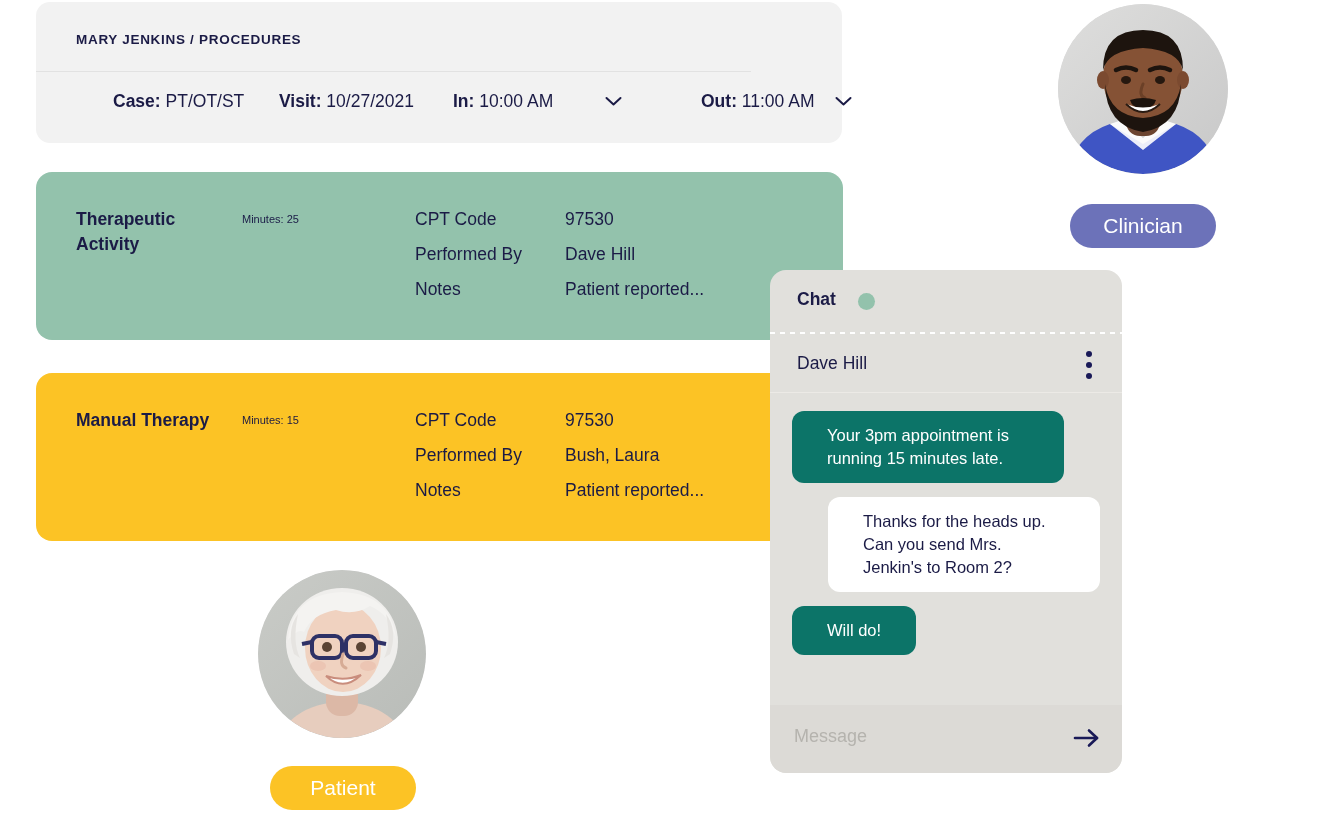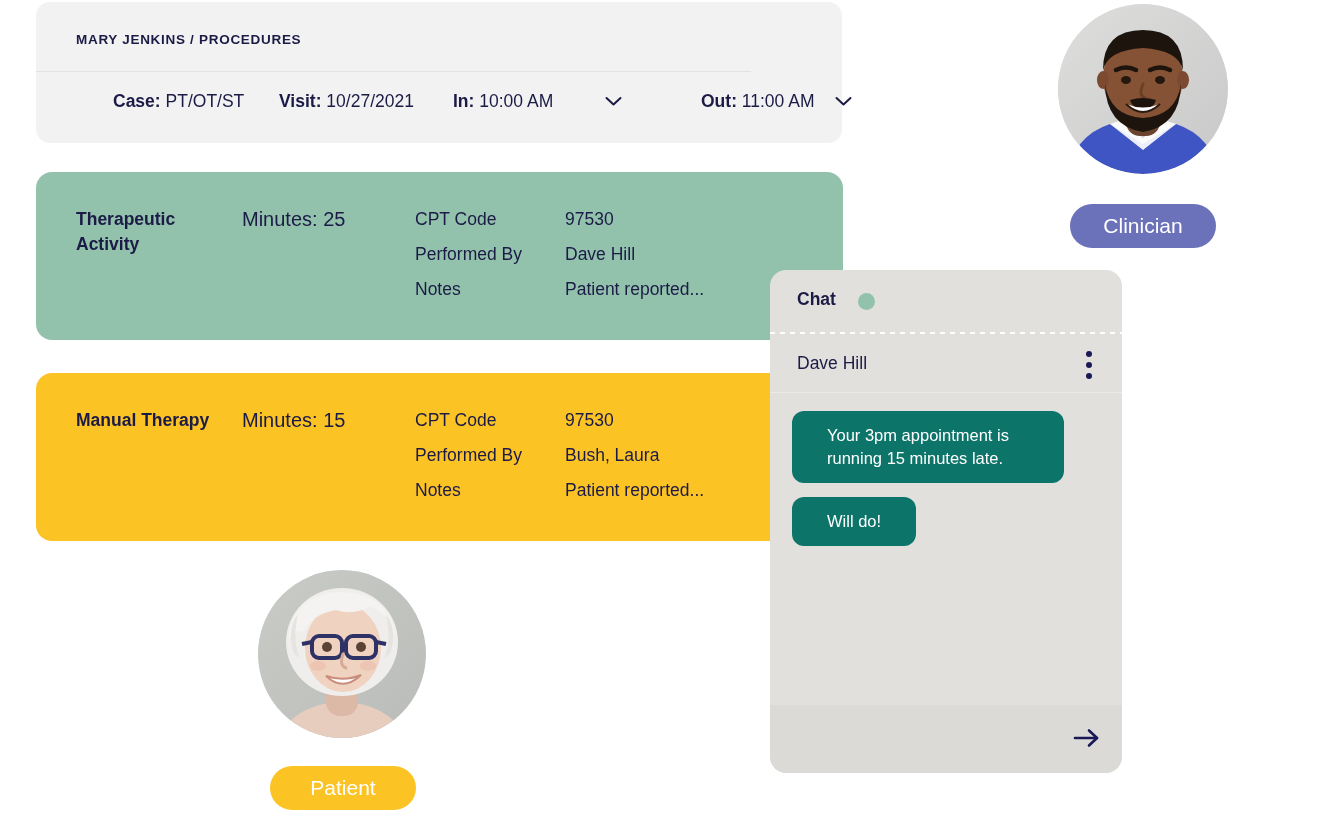--- a/index.html
+++ b/index.html
@@ -106,21 +106,21 @@
     width: 150px;
     font-size: 17.5px;
     font-weight: bold;
     line-height: 24.5px;
     color: #1b1b46;
   }
   .proc-minutes {
     position: absolute;
     left: 206px;
     top: 35px;
-    font-size: 20px;
+    font-size: 11px;
     line-height: 24.5px;
     color: #1b1b46;
     white-space: nowrap;
   }
   .proc-rows {
     position: absolute;
     left: 379px;
     top: 35px;
     width: 380px;
   }
@@ -461,24 +461,26 @@
     <div class="kebab">
       <i></i>
       <i></i>
       <i></i>
     </div>
   </div>
   <div class="contact-divider"></div>
 
   <div class="chat-body">
     <div class="bubble them">Your 3pm appointment is running 15 minutes late.</div>
+    <div class="bubble me">Thanks for the heads up. Can you send Mrs. Jenkin's to Room 2?</div>
     <div class="bubble them short">Will do!</div>
   </div>
 
   <div class="chat-input">
+    <input class="msg-input" type="text" placeholder="Message" style="">
     <button class="send-btn">
       <svg width="30" height="24" viewBox="0 0 30 24" aria-hidden="true">
         <path d="M3 12 H25" fill="none" stroke="#191957" stroke-width="2.6" stroke-linecap="round"></path>
         <path d="M17 4.5 L25 12 L17 19.5" fill="none" stroke="#191957" stroke-width="2.6" stroke-linecap="round" stroke-linejoin="round"></path>
       </svg>
     </button>
   </div>
 </div>
 
 <div class="persona persona-clinician">

